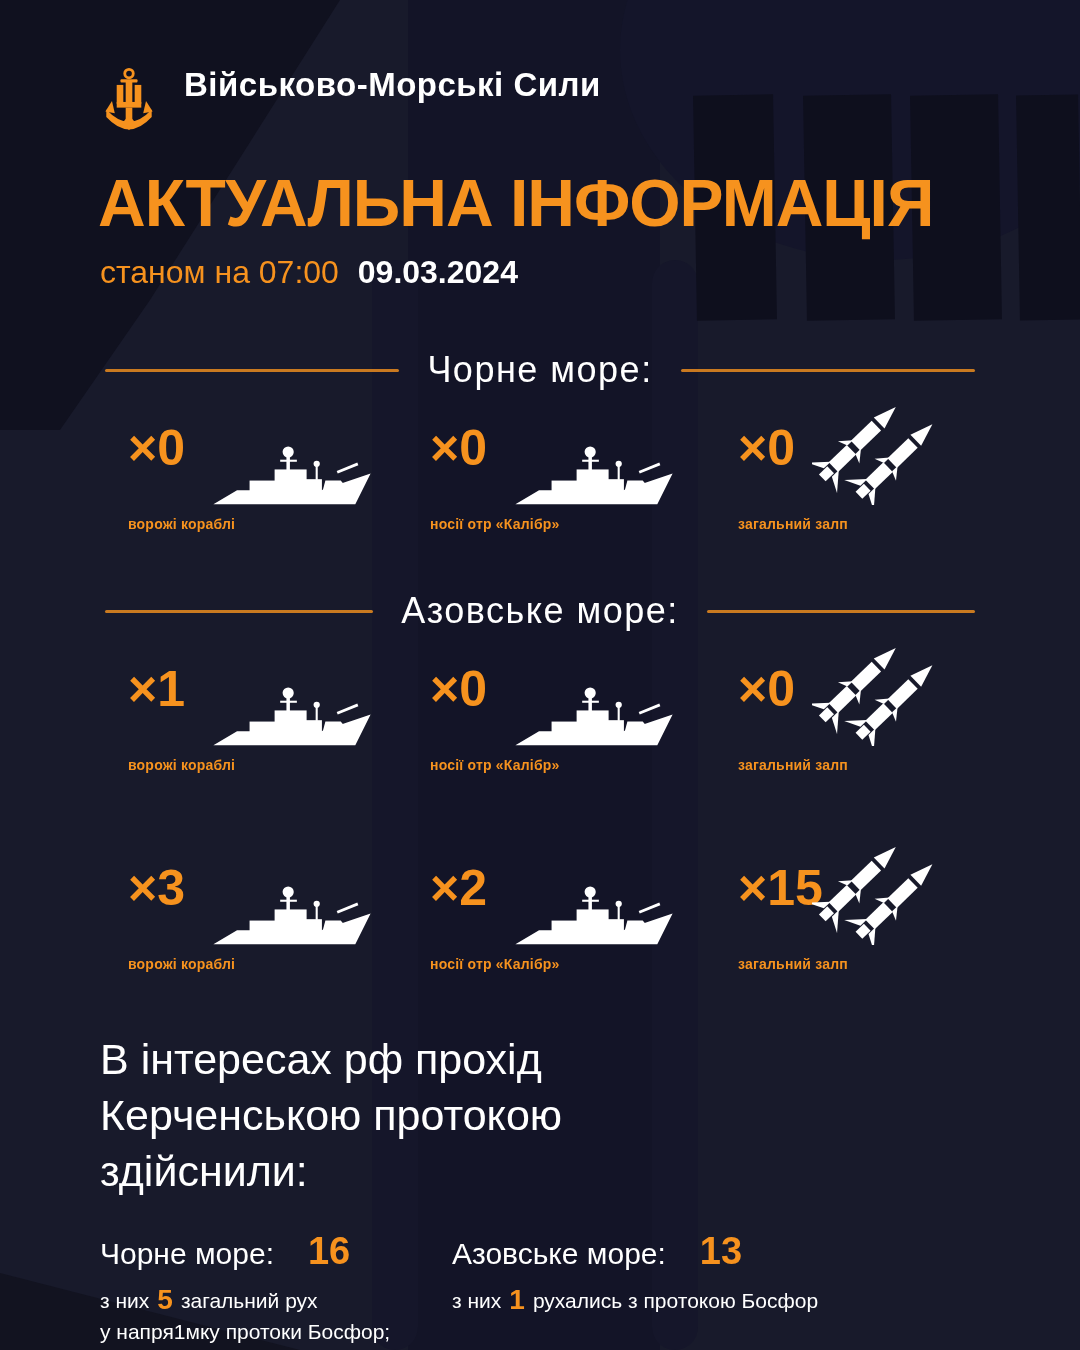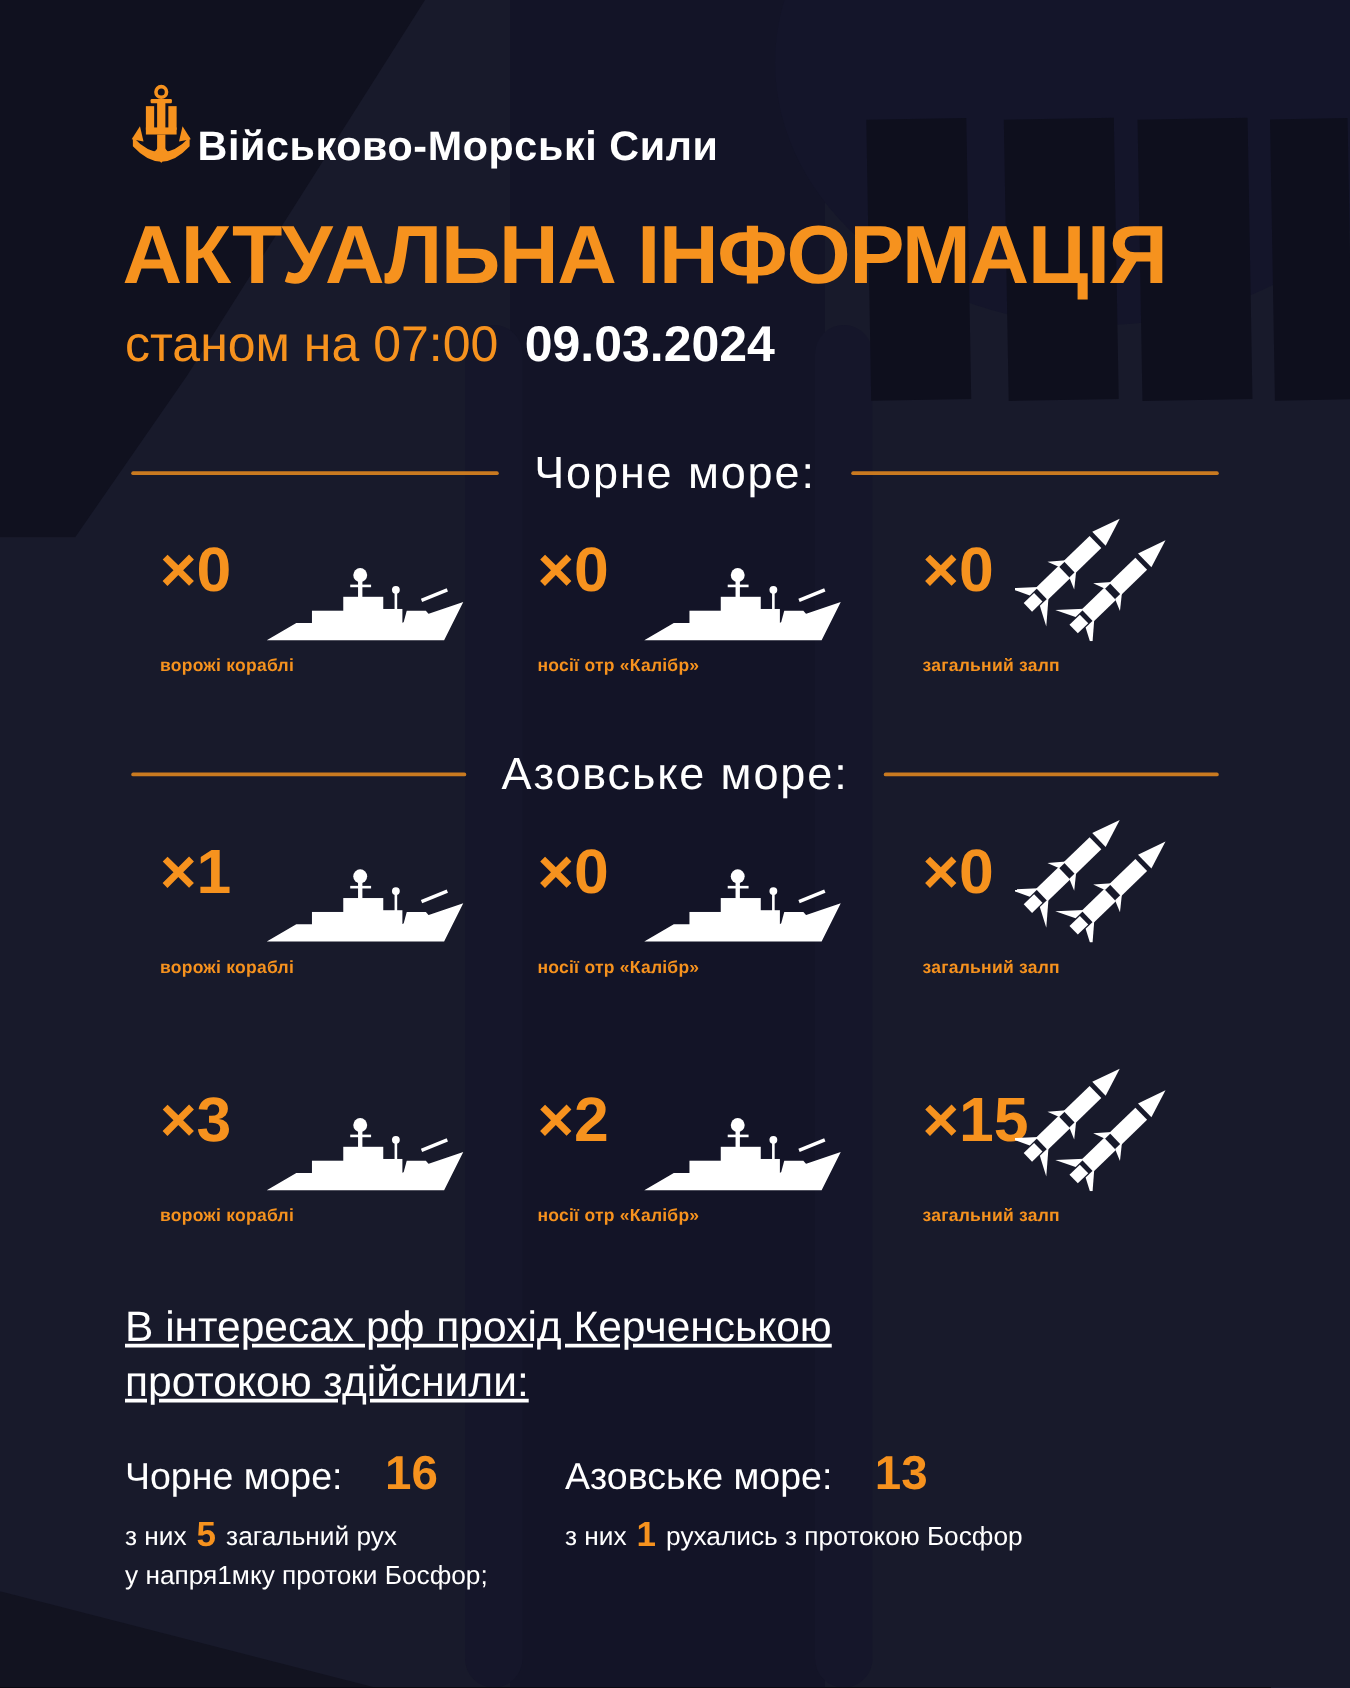--- a/index.html
+++ b/index.html
@@ -22,30 +22,30 @@
   .wm-bar{top:95px;height:225px;background:#0e0f1d;transform:rotate(-1deg);}
   .wm-bar1{left:695px;width:80px;}
   .wm-bar2{left:805px;width:88px;}
   .wm-bar3{left:912px;width:88px;}
   .wm-bar4{left:1018px;width:62px;}
   .wm-bottom{left:0;top:1240px;width:300px;height:110px;background:#121320;
     clip-path:polygon(0 100%,0 30%,100% 100%);}
 
   
   .content{position:relative;z-index:2;}
-  .org{display:flex;align-items:flex-end;padding:66px 0 0 100px;}
+  .org{display:flex;align-items:flex-start;gap:26px;padding:66px 0 0 100px;}
   .org-logo{width:58px;height:70px;flex:0 0 auto;}
   .org-name{font-size:33px;font-weight:bold;letter-spacing:.5px;color:#fff;}
 
   .page-title{
     padding:0 90px 0 98px;margin-top:34px;
     font-size:66px;font-weight:bold;letter-spacing:-1px;
     color:#f6921e;line-height:1.0;white-space:nowrap;
   }
-  .status{padding-left:100px;margin-top:18px;font-size:40px;}
+  .status{padding-left:100px;margin-top:18px;font-size:32px;}
   .status .st-prefix{color:#f6921e;font-weight:400;}
   .status .st-date{color:#ffffff;font-weight:bold;margin-left:10px;}
 
   
   .section{margin-top:58px;}
   .sec-head{display:flex;align-items:center;gap:28px;padding:0 105px;}
   .sec-line{flex:1;height:3px;background:#f6921e;opacity:.8;border-radius:2px;}
   .sec-title{font-size:36px;font-weight:400;letter-spacing:1.5px;color:#fff;white-space:nowrap;}
 
   .row{
@@ -57,21 +57,21 @@
   .count{
     align-self:flex-start;margin-top:2px;margin-right:8px;
     font-size:50px;font-weight:bold;color:#f6921e;line-height:1.0;
   }
   .icon-ship{width:198px;height:64px;margin-bottom:0;}
   .icon-missiles{position:absolute;left:74px;bottom:2px;width:126px;height:106px;}
   .item-label{margin-top:9px;font-size:14px;font-weight:bold;color:#f6921e;letter-spacing:.2px;}
 
   
   .footer{padding:6px 0 0 100px;}
-  .intro{max-width:680px;font-size:34px;line-height:1.3;color:#fff;font-weight:400;text-decoration:underline;}
+  .intro{max-width:680px;font-size:43px;line-height:1.3;color:#fff;font-weight:400;}
   .stats{display:flex;margin-top:30px;}
   .stat{width:352px;}
   .stat + .stat{width:auto;}
   .stat-top{display:flex;align-items:baseline;gap:14px;}
   .stat-label{font-size:30px;color:#fff;}
   .stat-value{font-size:38px;font-weight:bold;color:#f6921e;margin-left:20px;}
   .stat-detail{margin-top:8px;font-size:21px;line-height:1.35;color:#fff;}
   .stat-detail .dnum{font-size:28px;font-weight:bold;color:#f6921e;margin:0 8px;vertical-align:-1px;}
   .dline2{display:block;}
   svg{display:block;}

